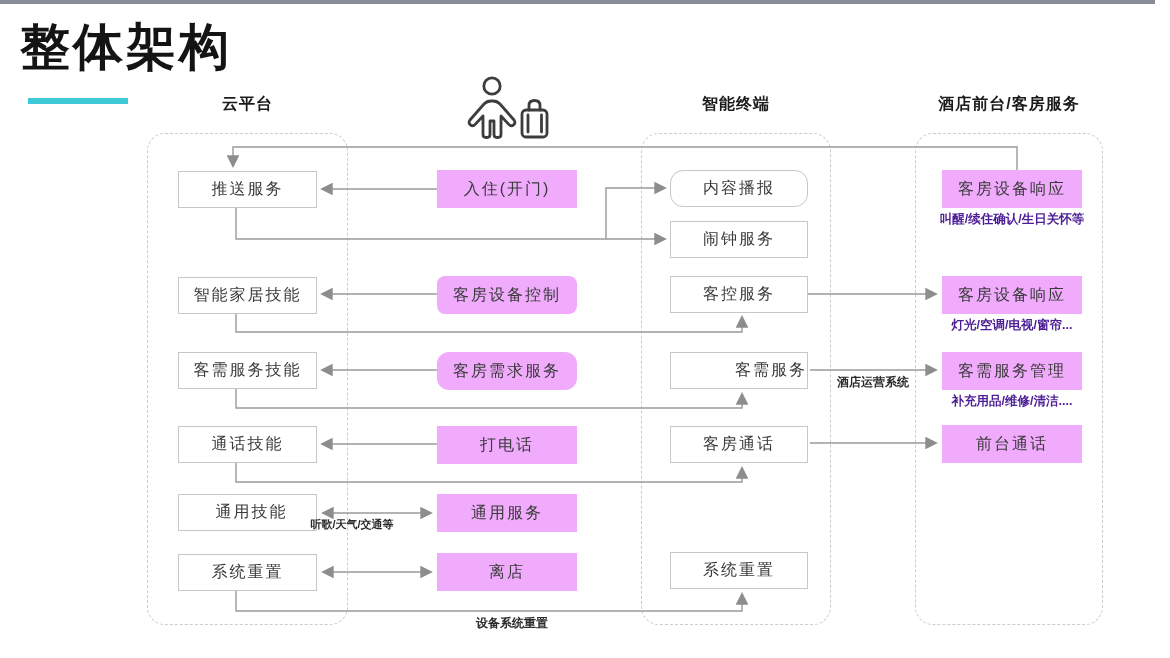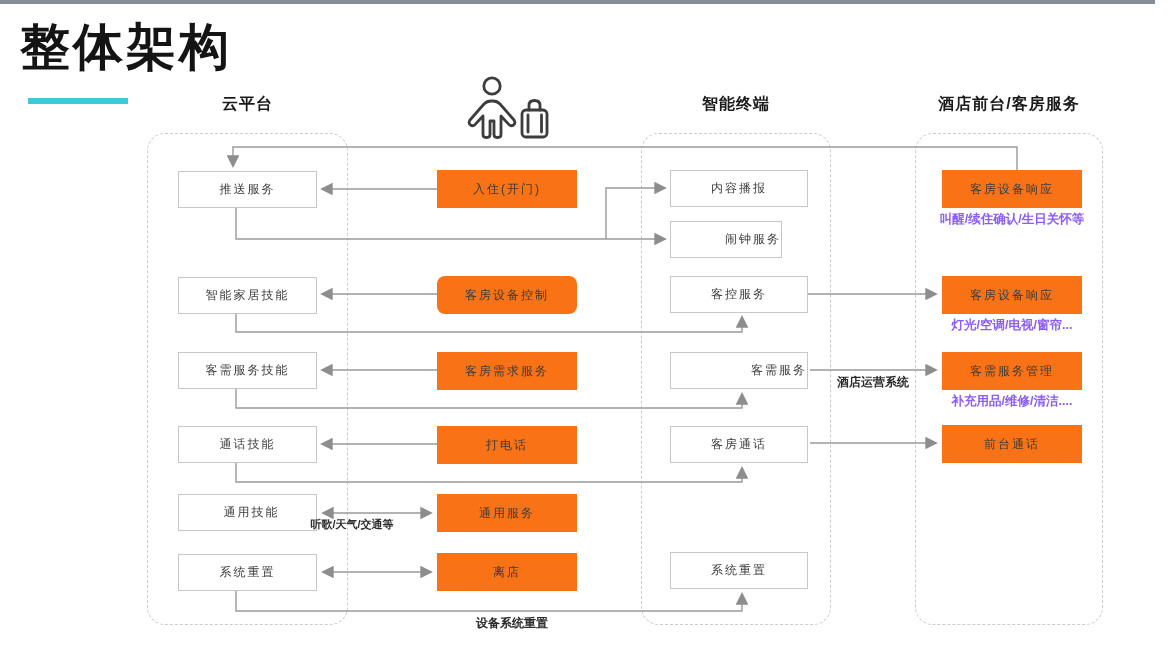--- a/index.html
+++ b/index.html
@@ -18,27 +18,27 @@
   .col-header.term    { left:641px; width:190px; }
   .col-header.hotel   { left:900px; width:218px; }
 
   .dashed-box { position:absolute; top:133px; height:492px; border:1.5px dashed #cccccc;
                 border-radius:18px; box-sizing:border-box; }
   .dashed-box.cloud { left:147px; width:201px; }
   .dashed-box.term  { left:641px; width:190px; }
   .dashed-box.hotel { left:915px; width:188px; }
 
   .node { position:absolute; display:flex; align-items:center; justify-content:center;
-          font-size:12px; color:#3a3a3a; letter-spacing:2px; box-sizing:border-box;
+          font-size:16px; color:#3a3a3a; letter-spacing:2px; box-sizing:border-box;
           white-space:nowrap; }
   .node.white { background:#ffffff; border:1px solid #c7c7c7; width:139px; height:37px; }
-  .node.gray  { background:#f97316; width:140px; height:38px; }
+  .node.gray  { background:#f0abfc; width:140px; height:38px; }
 
   .note { position:absolute; width:210px; text-align:center; font-size:12.5px; font-weight:bold;
-          color:#8b5cf6; white-space:nowrap; }
+          color:#4c1d95; white-space:nowrap; }
   .edge-label { position:absolute; text-align:center; font-size:12px; font-weight:bold;
                 color:#2b2b2b; white-space:nowrap; }
 
   svg.wires, svg.guest { position:absolute; pointer-events:none; }
   svg.wires { left:0; top:0; }
   svg.guest { left:458px; top:76px; }
 </style>
 </head>
 <body>
 
@@ -130,37 +130,37 @@
   <div class="node white" style="left:178px; top:554px;">
       <span>系统重置</span>
     </div>
 
   <div class="node gray" style="left:437px; top:170px;">
       <span>入住(开门)</span>
     </div>
   <div class="node gray" style="left:437px; top:276px;border-radius:8px;">
       <span>客房设备控制</span>
     </div>
-  <div class="node gray" style="left:437px; top:352px;">
+  <div class="node gray" style="left:437px; top:352px;border-radius:12px;">
       <span>客房需求服务</span>
     </div>
   <div class="node gray" style="left:437px; top:426px;">
       <span>打电话</span>
     </div>
   <div class="node gray" style="left:437px; top:494px;">
       <span>通用服务</span>
     </div>
   <div class="node gray" style="left:437px; top:553px;">
       <span>离店</span>
     </div>
 
-  <div class="node white" style="left:670px; top:170px; width:138px;">
+  <div class="node white" style="left:670px; top:170px; width:138px;border-radius:13px;">
       <span>内容播报</span>
     </div>
-  <div class="node white" style="left:670px; top:221px; width:112px;justify-content:flex-end;">
+  <div class="node white" style="left:670px; top:221px; width:138px;">
       <span>闹钟服务</span>
     </div>
   <div class="node white" style="left:670px; top:276px; width:138px;align-items:center;">
       <span>客控服务</span>
     </div>
   <div class="node white" style="left:670px; top:352px; width:138px;justify-content:flex-end;">
       <span>客需服务</span>
     </div>
   <div class="node white" style="left:670px; top:426px; width:138px;">
       <span>客房通话</span>

